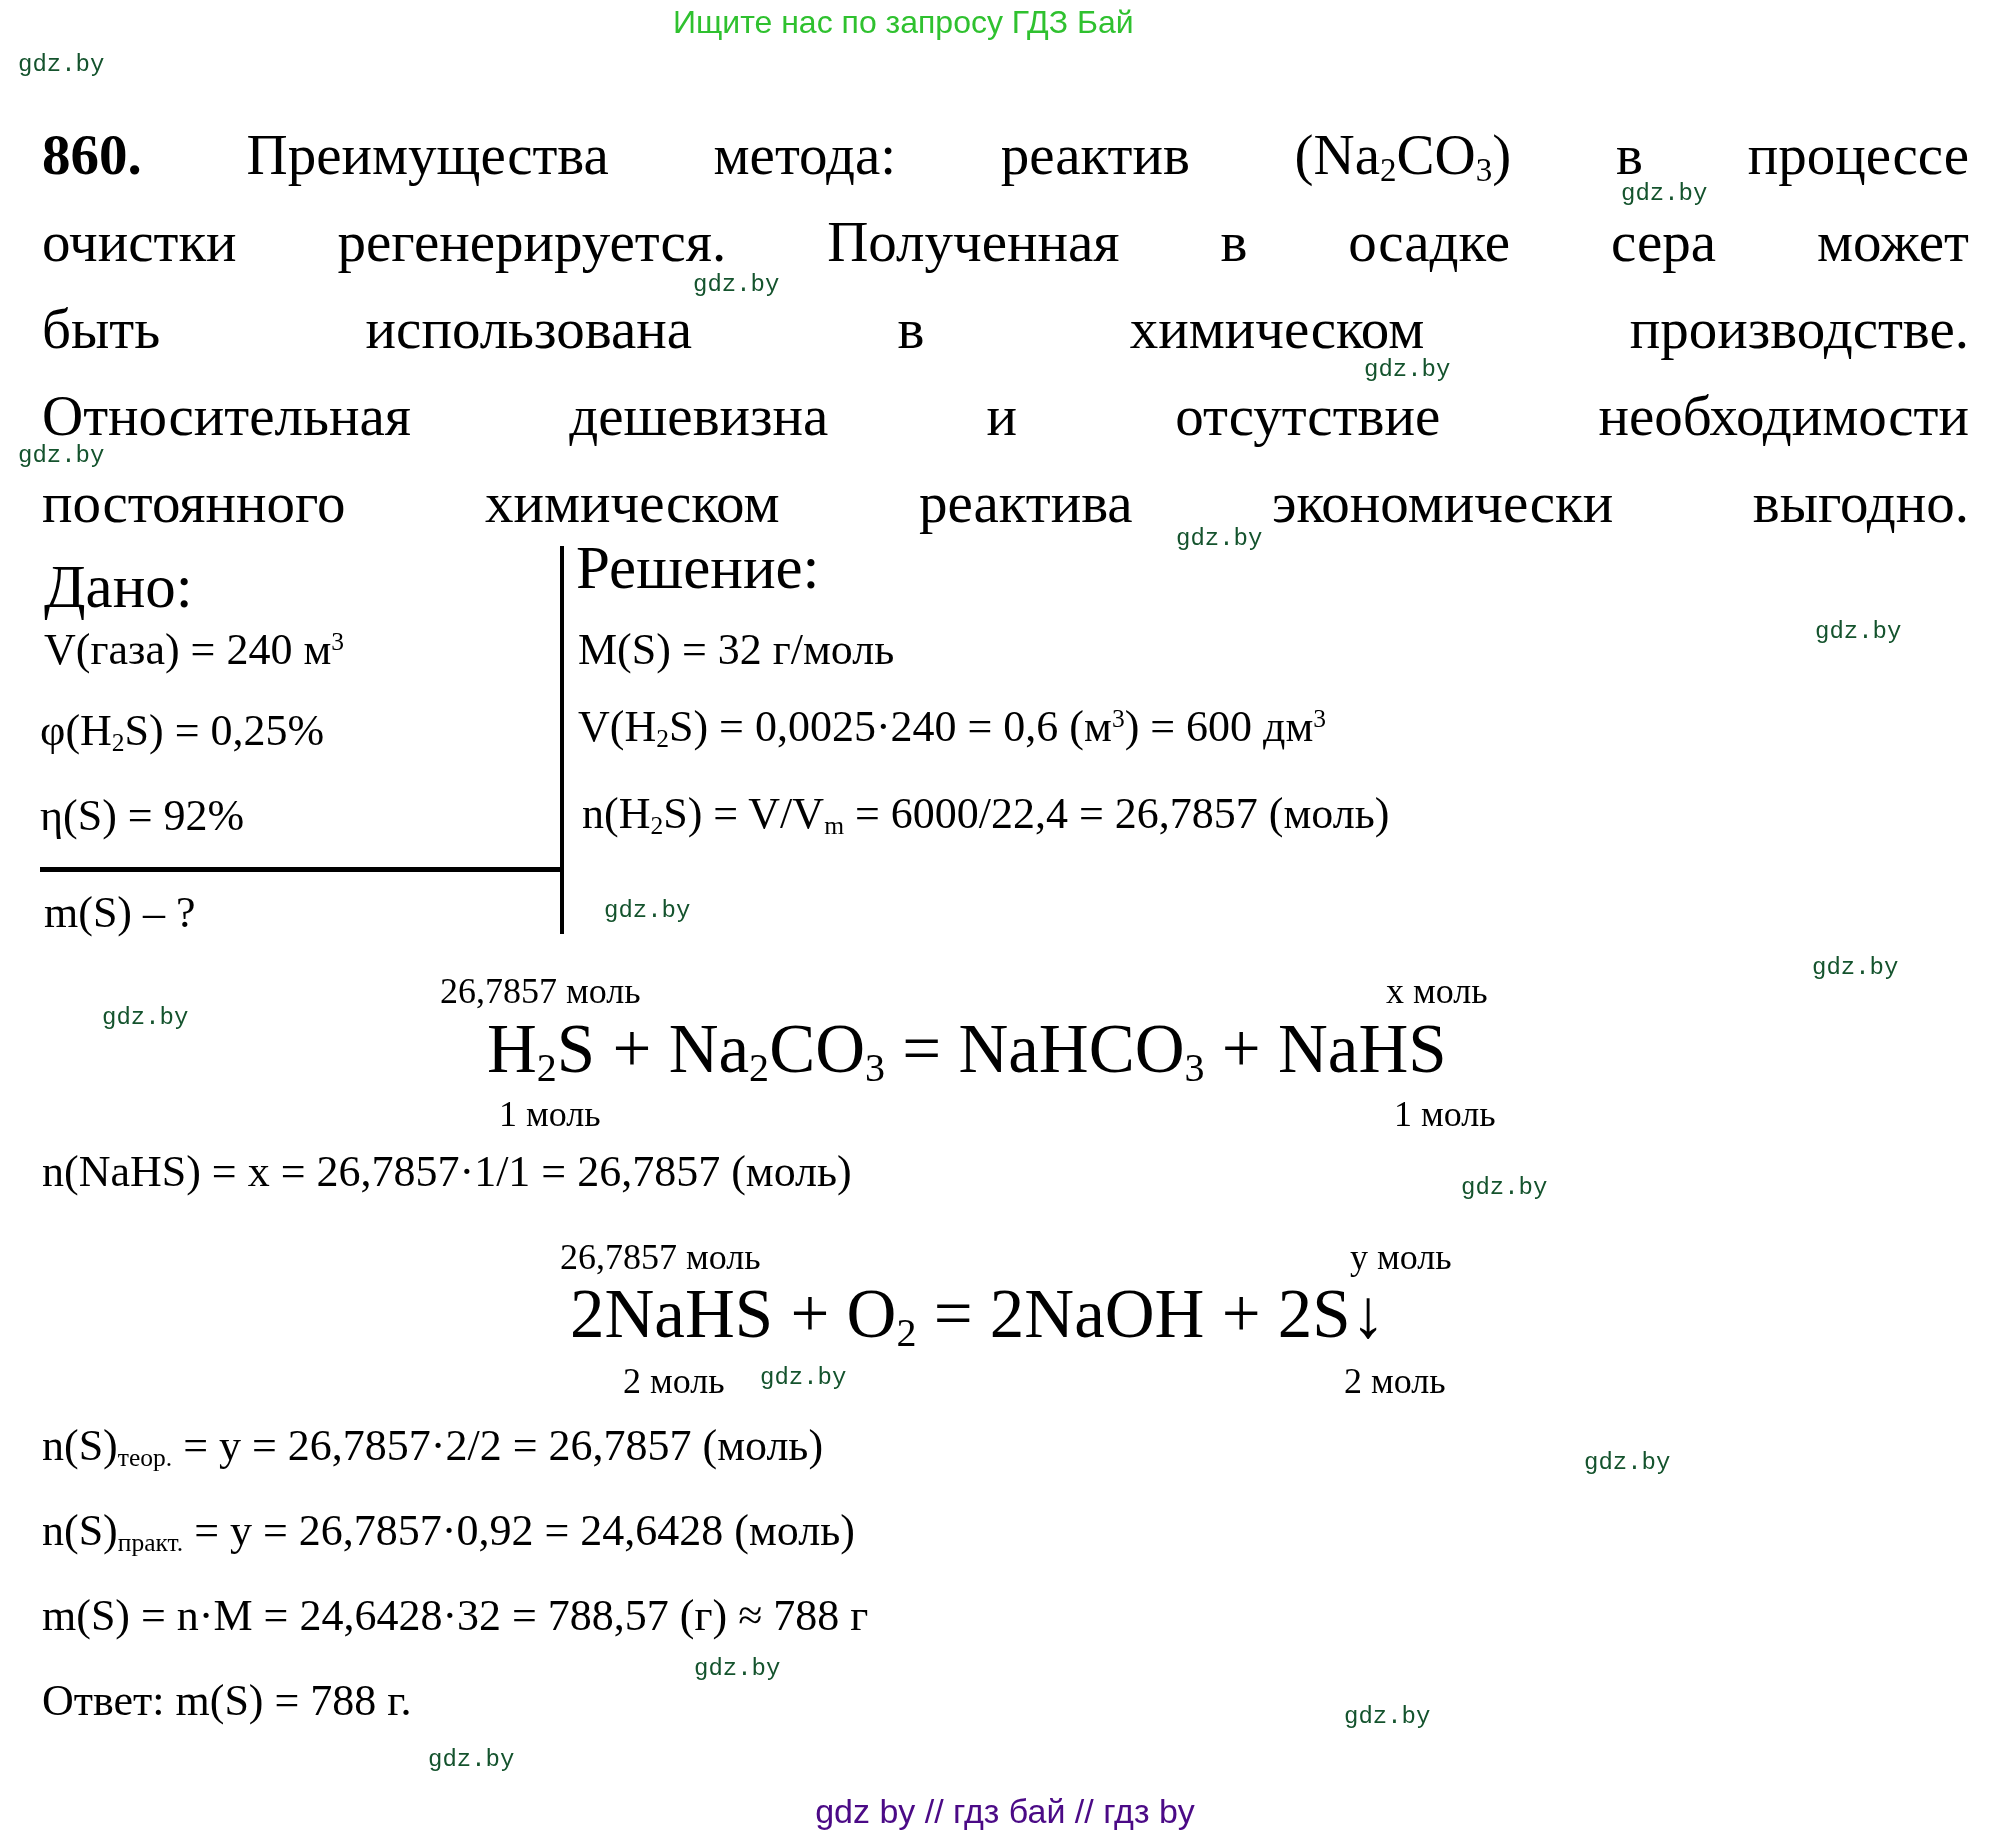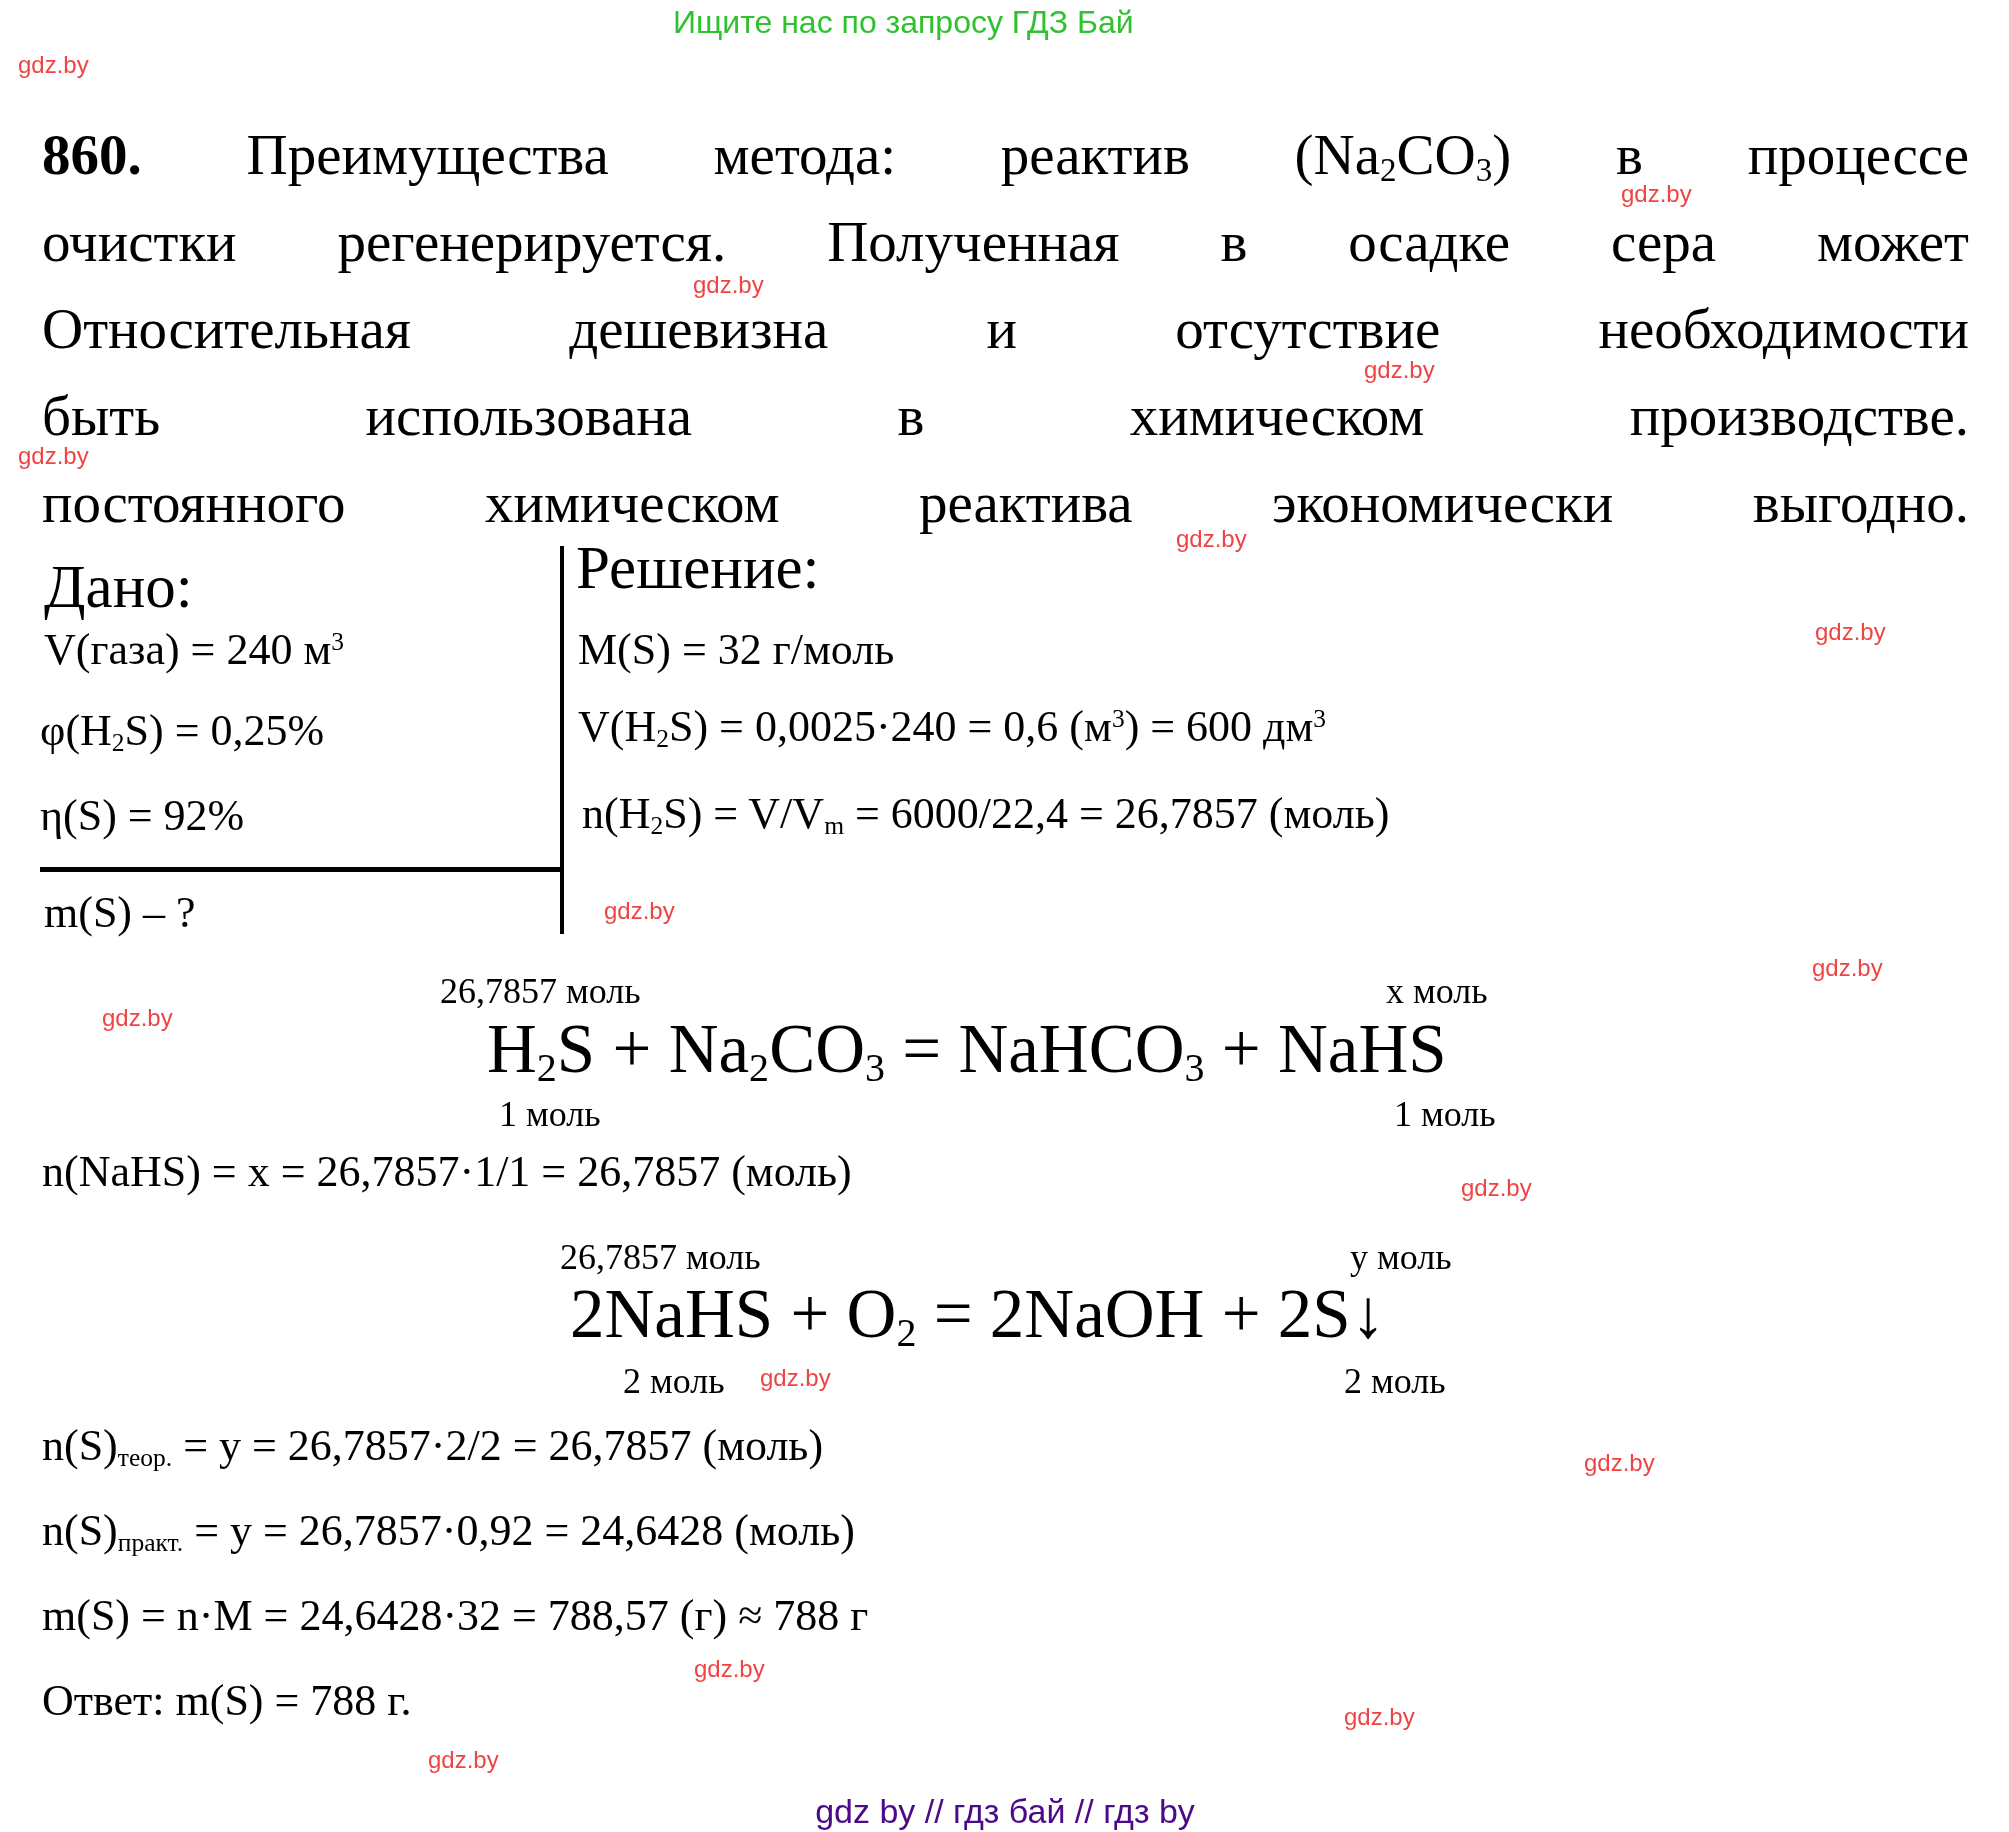--- a/index.html
+++ b/index.html
@@ -10,22 +10,22 @@
     overflow:hidden;
     font-family:"Liberation Serif","DejaVu Serif","DejaVu Sans",serif;
     color:#000;
   }
   .abs{position:absolute;white-space:nowrap;}
   .promo{
     font-family:"Liberation Sans","DejaVu Sans",sans-serif;
     font-size:32px;font-weight:400;
   }
   .wm{
-    font-family:Liberation Sans, sans-serif;
-    font-size:24px;color:#ef4444;
+    font-family:Liberation Mono, monospace;
+    font-size:24px;color:#14532d;
   }
   .para{
     position:absolute;left:42px;top:111px;width:1927px;
     font-size:57px;line-height:87px;
   }
   .pline{
     text-align:justify;
     text-align-last:justify;
     height:87px;overflow:visible;white-space:normal;
   }
@@ -66,22 +66,22 @@
   <div class="abs wm" style="left:1461px;top:1174px;">gdz.by</div>
   <div class="abs wm" style="left:760px;top:1364px;">gdz.by</div>
   <div class="abs wm" style="left:1584px;top:1449px;">gdz.by</div>
   <div class="abs wm" style="left:694px;top:1655px;">gdz.by</div>
   <div class="abs wm" style="left:1344px;top:1703px;">gdz.by</div>
   <div class="abs wm" style="left:428px;top:1746px;">gdz.by</div>
 
   <div class="para">
     <div class="pline"><span class="pnum">860.</span> <span>Преимущества метода: реактив (Na<sub>2</sub>CO<sub>3</sub>) в процессе</span></div>
     <div class="pline">очистки регенерируется. Полученная в осадке сера может</div>
+    <div class="pline">быть использована в химическом производстве.</div>
     <div class="pline">Относительная дешевизна и отсутствие необходимости</div>
-    <div class="pline">быть использована в химическом производстве.</div>
     <div class="pline">постоянного химическом реактива экономически выгодно.</div>
   </div>
 
   <div class="abs head-cell" style="left:44px;top:552px;">Дано:</div>
   <div class="abs head-cell" style="left:576px;top:533px;">Решение:</div>
 
   <div class="abs math" style="left:44px;top:624px;">V(газа) = 240 м<sup>3</sup></div>
   <div class="abs math" style="left:40px;top:705px;">φ(H<sub>2</sub>S) = 0,25%</div>
   <div class="abs math" style="left:40px;top:790px;">η(S) = 92%</div>
 

